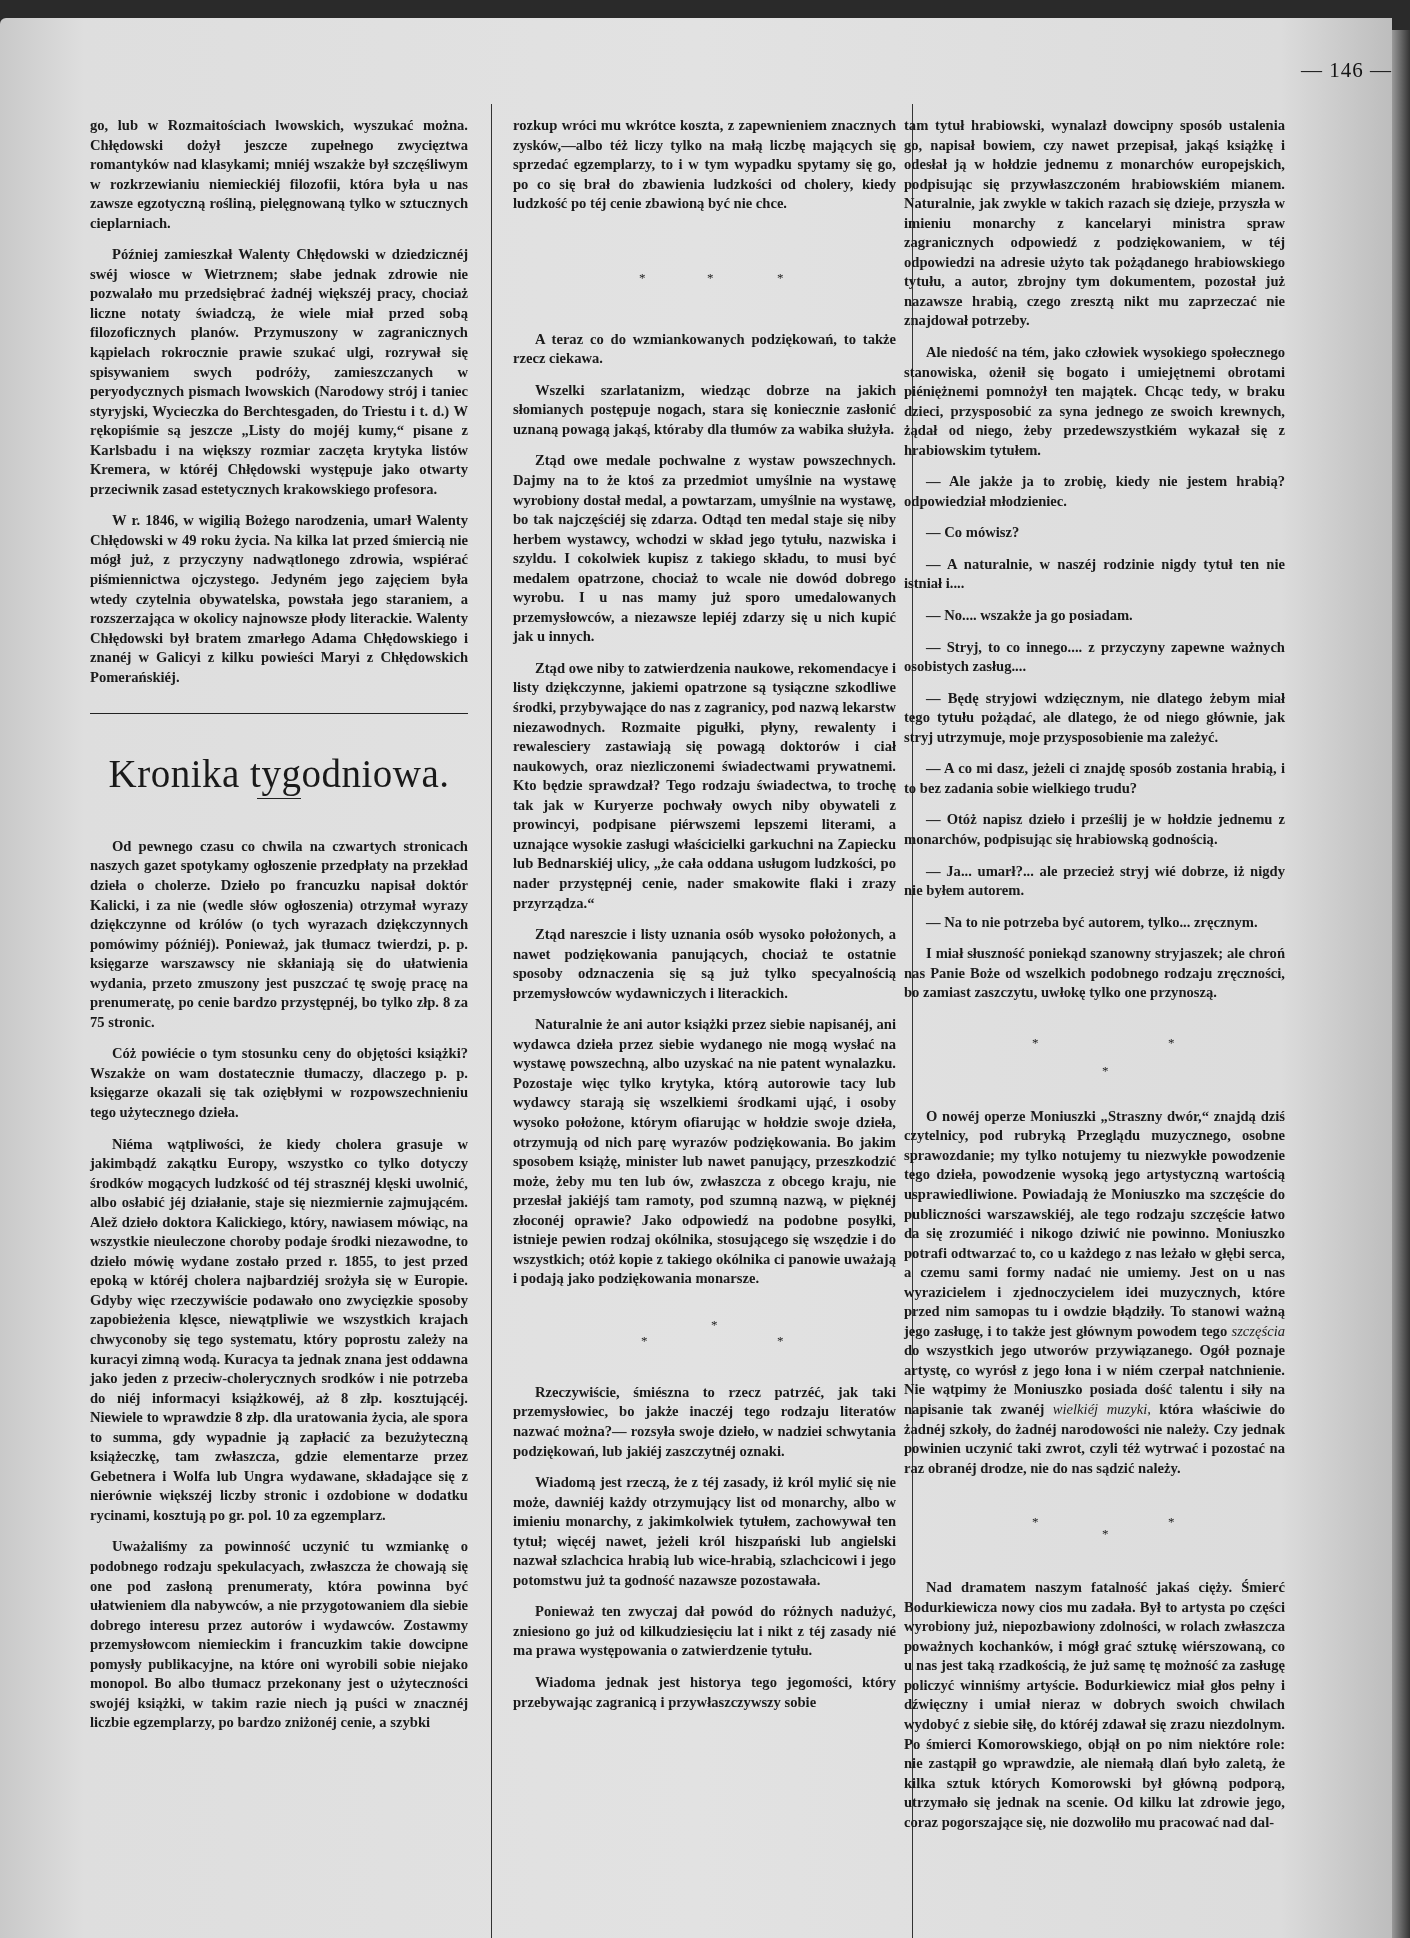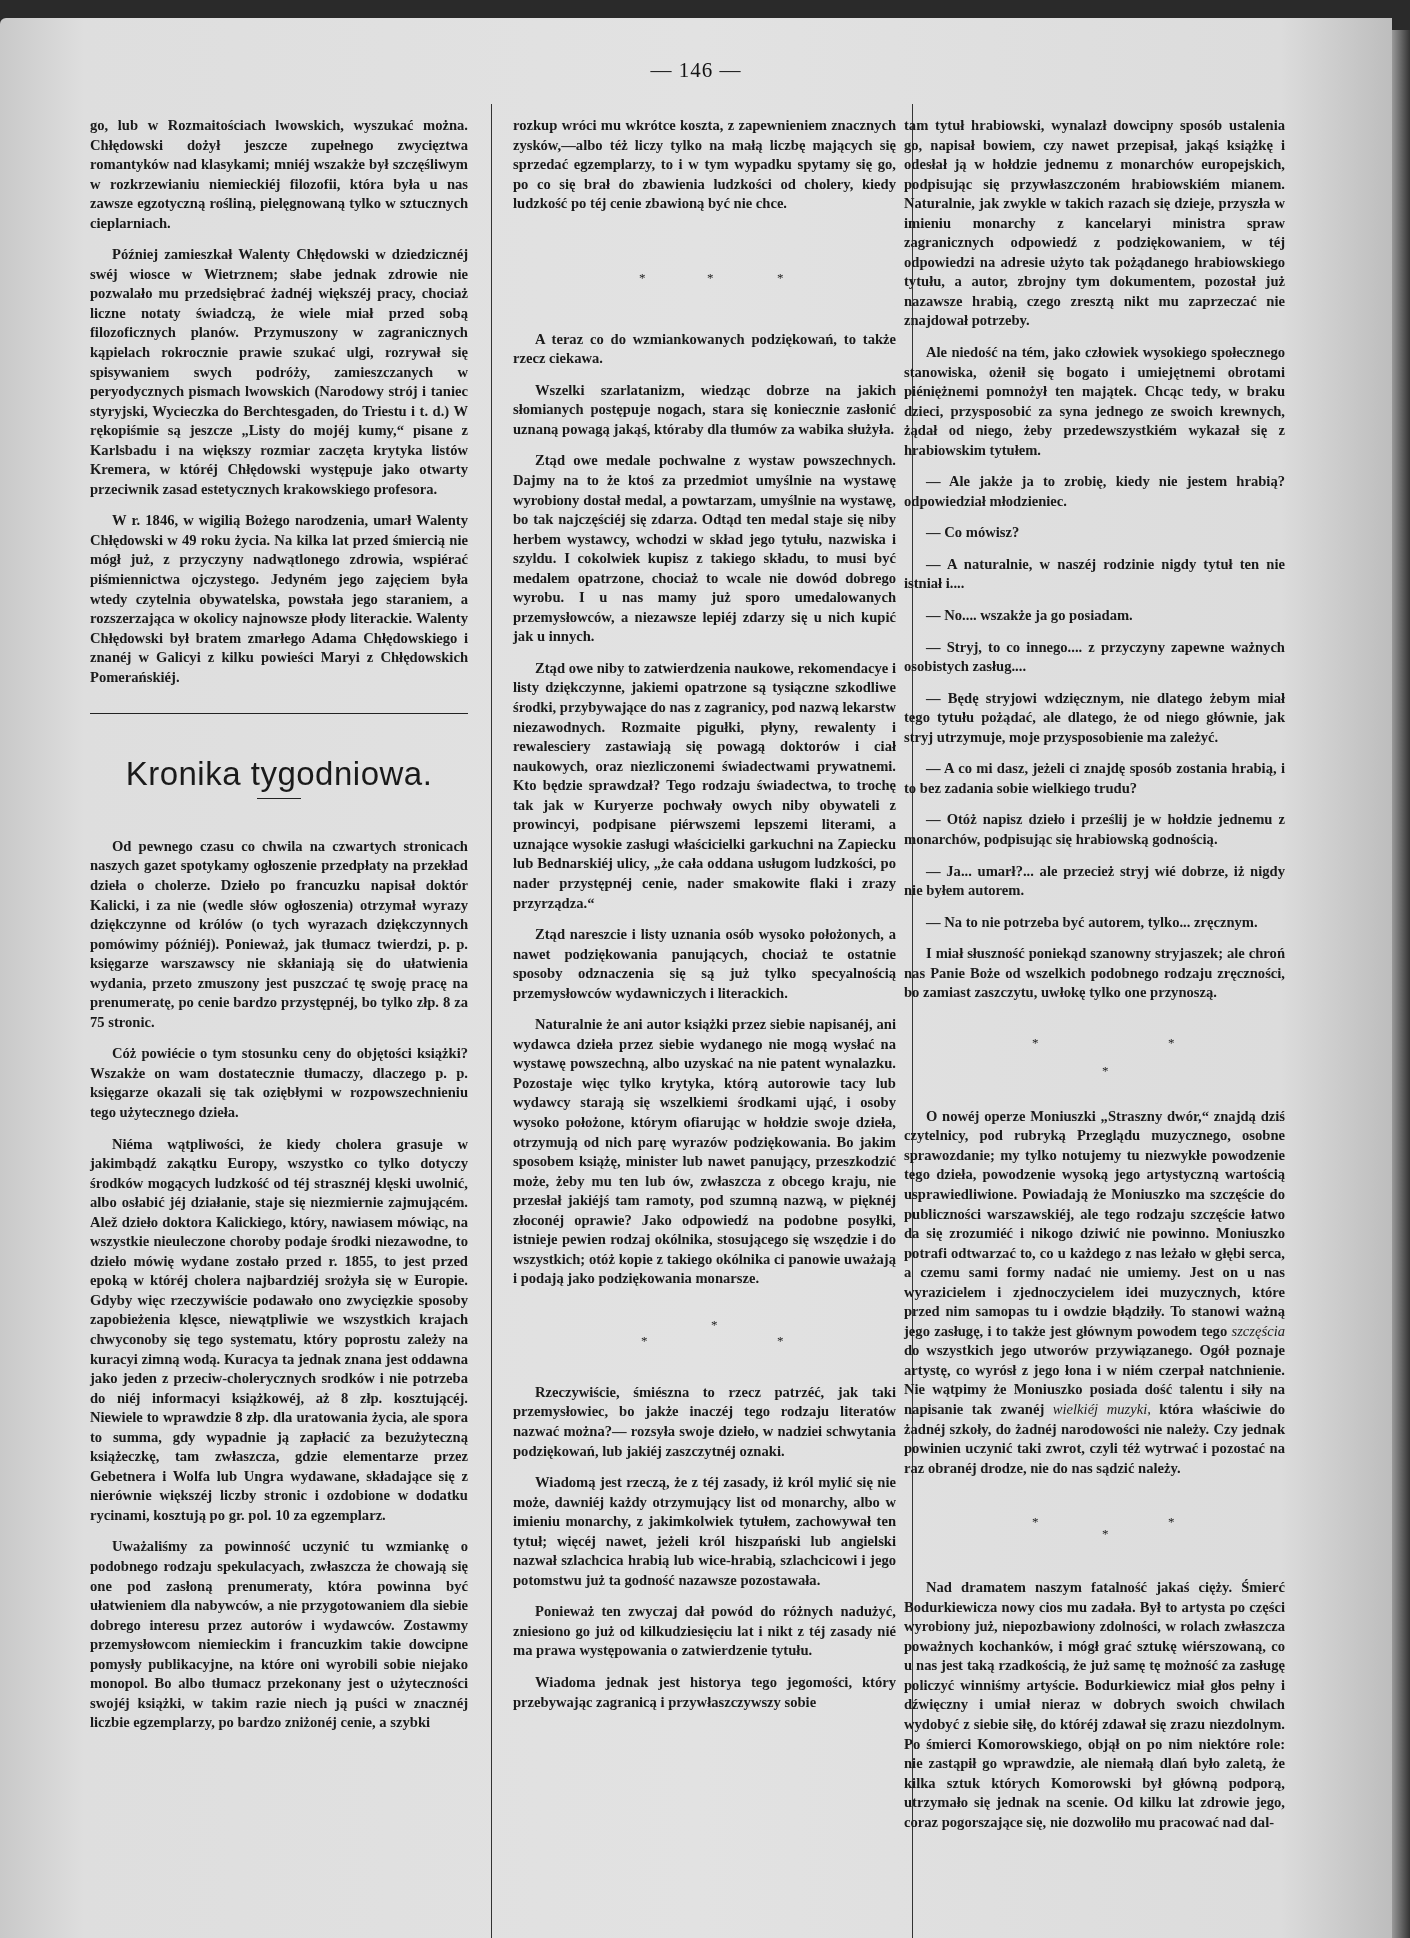--- a/index.html
+++ b/index.html
@@ -12,42 +12,42 @@
   .page {
     position:absolute; left:0; top:18px; width:1392px; height:1920px;
     background: linear-gradient(90deg,#c9c9c9 0%,#dedede 6%,#e2e2e2 50%,#dcdcdc 92%,#bdbdbd 100%);
     border-top-left-radius:6px;
   }
   .right-edge {
     position:absolute; right:0; top:30px; width:18px; height:1908px;
     background:linear-gradient(90deg,#9a9a9a,#333);
   }
   .page-number {
-    position:absolute; top:40px; left:0; width:1392px; text-align:center;
+    position:absolute; top:40px; left:0; width:1392px; text-align:right;
     font-size:21px; font-family:"Liberation Serif", serif; letter-spacing:1px;
   }
   .col {
     position:absolute; top:86px; width:400px;
     font-size:14.6px; line-height:19.55px; text-align:justify;
     font-family:"Liberation Serif", serif;
     font-weight:bold; color:#1a1a1a;
   }
   .col p { margin:12px; text-indent:22px; }
   .col p.gap { margin-top:6px; }
   .col p.noindent { text-indent:0; }
   #col-1 { left:78px; width:402px; }
   #col-2 { left:501px; width:407px; }
   #col-3 { left:892px; width:405px; }
   .vrule { position:absolute; width:1px; background:#333; }
   #rule-1 { left:491px; top:86px; height:1840px; }
   #rule-2 { left:912px; top:86px; height:1840px; }
   .hr-rule { height:1px; background:#222; margin:26px 12px 0 12px; }
   .section-title {
-    text-align:center; font-size:33px; font-weight:normal;
-    margin:50px 0 8px 0; letter-spacing:0.5px; font-family:Liberation Sans, sans-serif;
+    text-align:center; font-size:39px; font-weight:normal;
+    margin:50px 0 8px 0; letter-spacing:0.5px; font-family:Liberation Serif, serif;
   }
   .title-dash { width:44px; height:1px; background:#222; margin:14px auto 38px auto; }
   .stars { position:relative; height:64px; }
   .stars span { position:absolute; font-size:13px; font-weight:normal; }
   em.spaced { font-style:italic; font-weight:normal; }
 </style>
 </head>
 <body>
 
 <div class="page">

